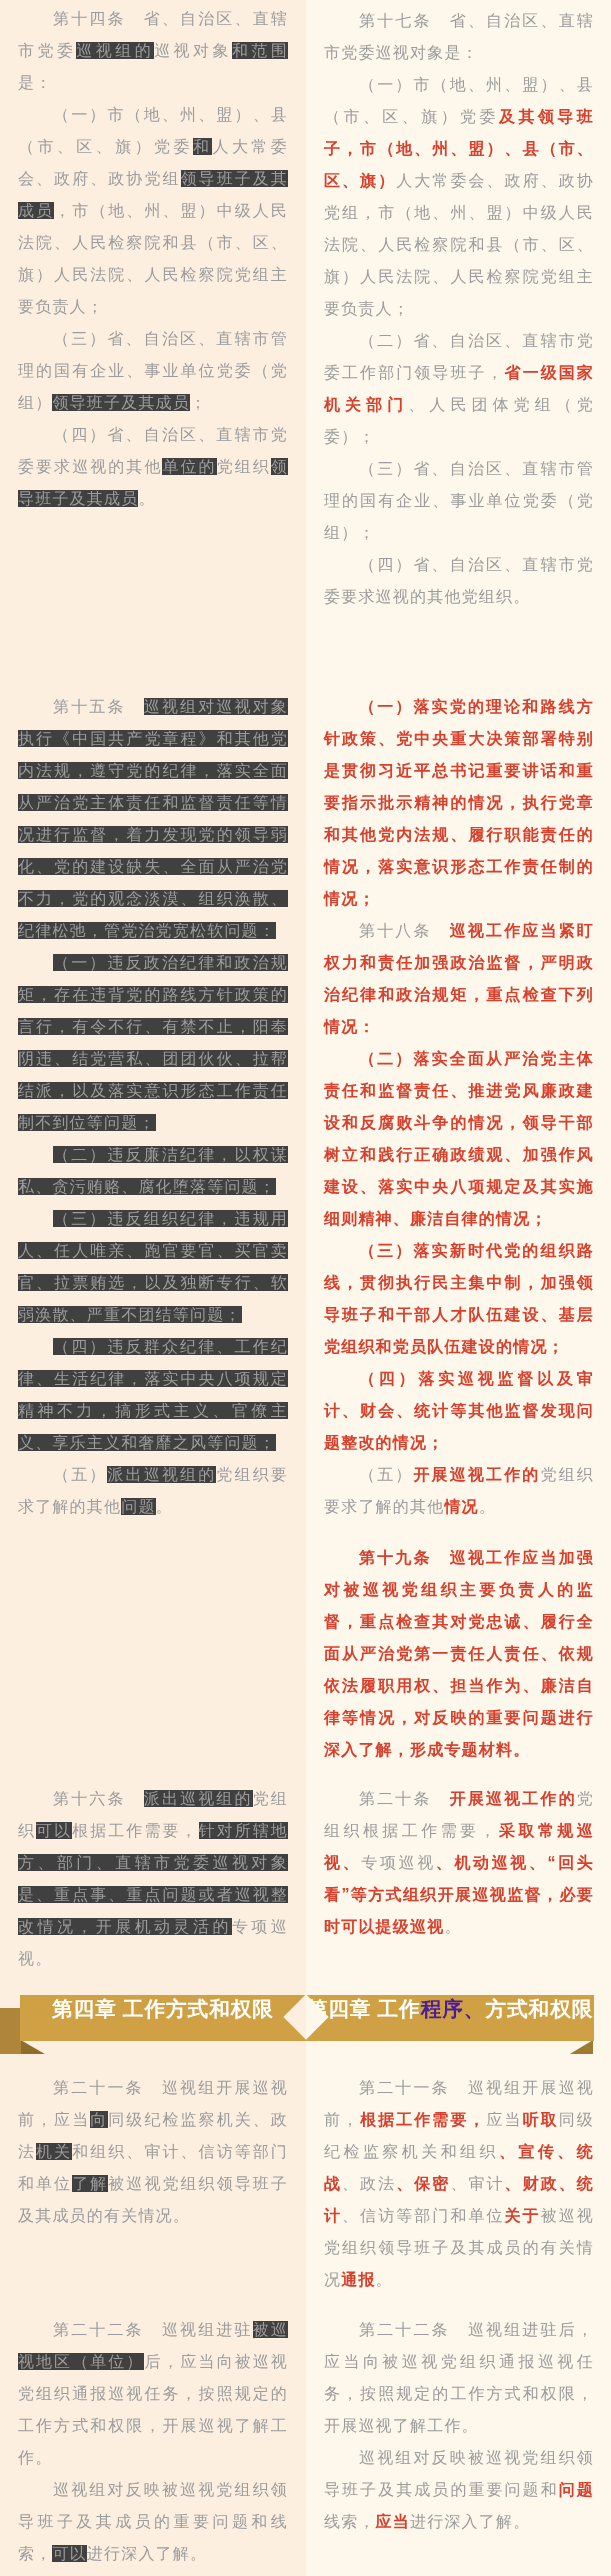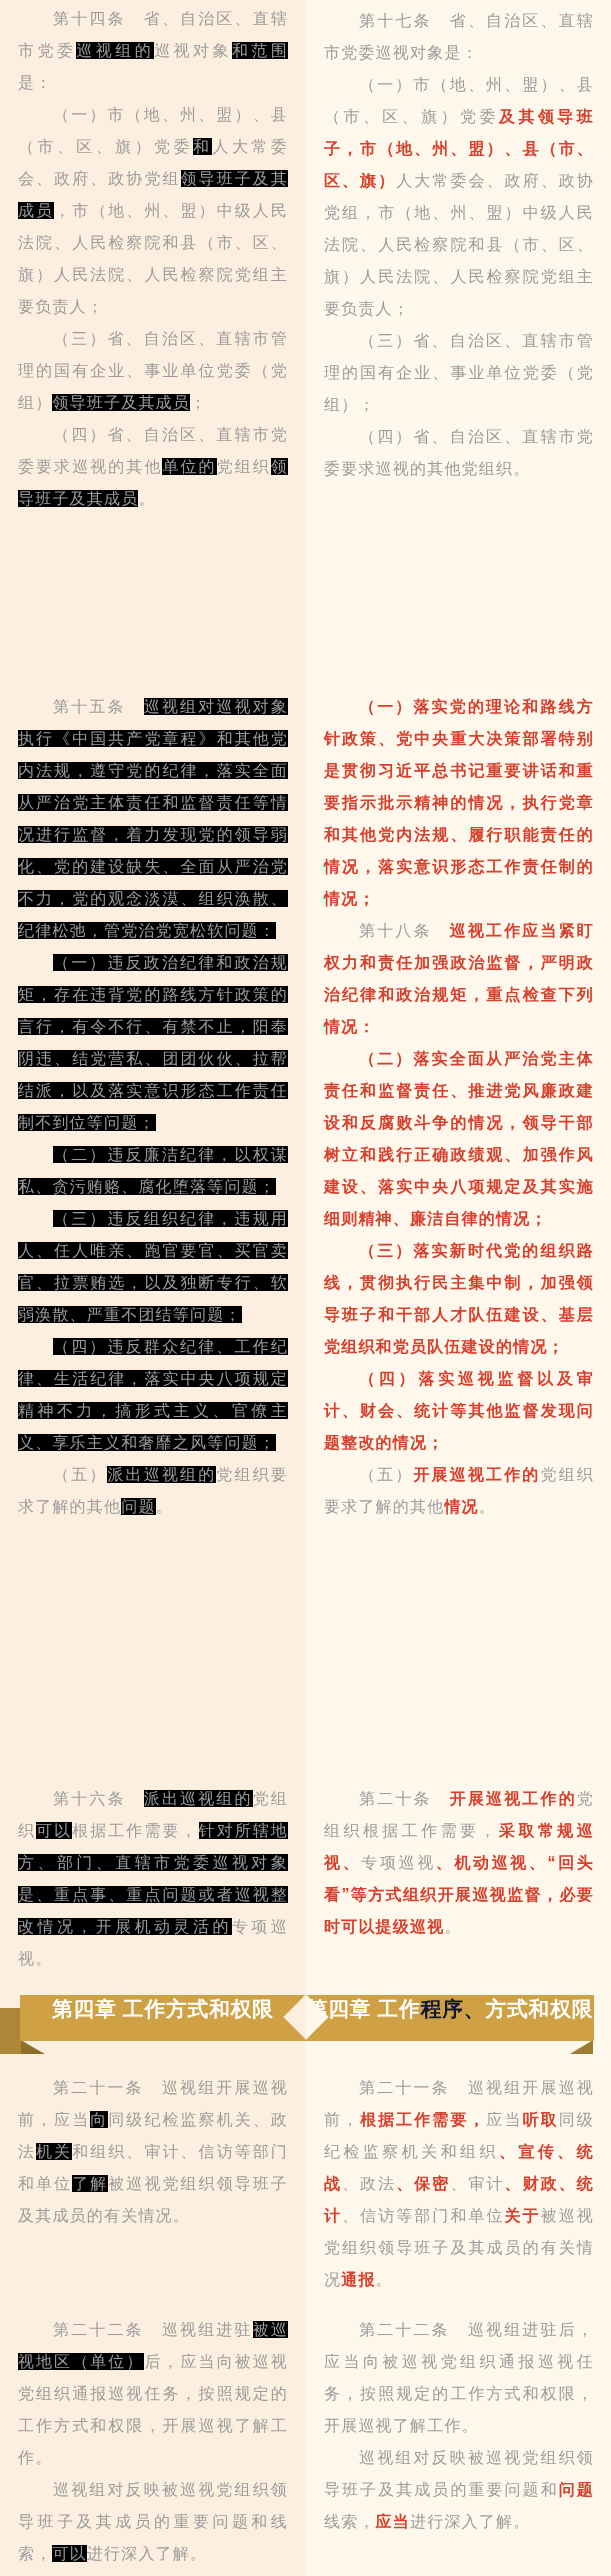--- a/index.html
+++ b/index.html
@@ -19,42 +19,42 @@
     margin: 0;
     text-indent: 35px;
     font-size: 16px;
     line-height: 32px;
     letter-spacing: 1.2px;
     color: #9c9c9c;
     text-align: justify;
     text-justify: inter-character;
     word-break: break-all;
   }
-  .para span.hl  { background: #000000; }
+  .para span.hl  { background: #404040; }
   .para span.red { color: #d7402c; font-weight: bold; }
 
   .banner {
     position: absolute;
     top: 1995px;
     height: 46px;
     background: #cfa144;
     display: flex;
     align-items: flex-start;
     justify-content: center;
     font-family: "Liberation Serif", "DejaVu Serif", serif;
     font-weight: bold;
     font-size: 20.7px;
     color: #ffffff;
     letter-spacing: 0.9px;
     z-index: 3;
     white-space: nowrap;
   }
   .banner-left  { left: 20px;  width: 286px; }
   .banner-right { left: 306px; width: 288px; }
-  .banner span.red-banner { color: #0f172a; }
+  .banner span.red-banner { color: #4c1d95; }
 
   .underlay-left {
     position: absolute;
     left: 0; top: 2008px; width: 20.7px; height: 46px;
     background: #ae853b; z-index: 2;
   }
   .fold-left {
     position: absolute;
     left: 20.7px; top: 2040px; width: 25px; height: 14.4px;
     background: #8e6e2a;
@@ -103,30 +103,34 @@
       </div>
       <div class="section" style="top: 2314px;">
         <p class="para"><span>第二十二条　巡视组进驻</span><span class="hl">被巡视地区（单位）</span><span>后，应当向被巡视党组织通报巡视任务，按照规定的工作方式和权限，开展巡视了解工作。</span></p>
         <p class="para"><span>巡视组对反映被巡视党组织领导班子及其成员的重要问题和线索，</span><span class="hl">可以</span><span>进行深入了解。</span></p>
       </div>
     </div>
   <div class="col col-right" id="col-right">
       <div class="section" style="top: 5px;">
         <p class="para"><span>第十七条　省、自治区、直辖市党委巡视对象是：</span></p>
         <p class="para"><span>（一）市（地、州、盟）、县（市、区、旗）党委</span><span class="red">及其领导班子，市（地、州、盟）、县（市、区、旗）</span><span>人大常委会、政府、政协党组，市（地、州、盟）中级人民法院、人民检察院和县（市、区、旗）人民法院、人民检察院党组主要负责人；</span></p>
+        <p class="para"><span>（二）省、自治区、直辖市党委工作部门领导班子，</span><span class="red">省一级国家机关部门</span><span>、人民团体党组（党委）；</span></p>
         <p class="para"><span>（三）省、自治区、直辖市管理的国有企业、事业单位党委（党组）；</span></p>
         <p class="para"><span>（四）省、自治区、直辖市党委要求巡视的其他党组织。</span></p>
       </div>
       <div class="section" style="top: 691px;">
         <p class="para"><span class="red">（一）落实党的理论和路线方针政策、党中央重大决策部署特别是贯彻习近平总书记重要讲话和重要指示批示精神的情况，执行党章和其他党内法规、履行职能责任的情况，落实意识形态工作责任制的情况；</span></p>
         <p class="para"><span>第十八条　</span><span class="red">巡视工作应当紧盯权力和责任加强政治监督，严明政治纪律和政治规矩，重点检查下列情况：</span></p>
         <p class="para"><span class="red">（二）落实全面从严治党主体责任和监督责任、推进党风廉政建设和反腐败斗争的情况，领导干部树立和践行正确政绩观、加强作风建设、落实中央八项规定及其实施细则精神、廉洁自律的情况；</span></p>
         <p class="para"><span class="red">（三）落实新时代党的组织路线，贯彻执行民主集中制，加强领导班子和干部人才队伍建设、基层党组织和党员队伍建设的情况；</span></p>
         <p class="para"><span class="red">（四）落实巡视监督以及审计、财会、统计等其他监督发现问题整改的情况；</span></p>
         <p class="para"><span>（五）</span><span class="red">开展巡视工作的</span><span>党组织要求了解的其他</span><span class="red">情况</span><span>。</span></p>
+      </div>
+      <div class="section" style="top: 1542px;">
+        <p class="para"><span class="red">第十九条　巡视工作应当加强对被巡视党组织主要负责人的监督，重点检查其对党忠诚、履行全面从严治党第一责任人责任、依规依法履职用权、担当作为、廉洁自律等情况，对反映的重要问题进行深入了解，形成专题材料。</span></p>
       </div>
       <div class="section" style="top: 1783px;">
         <p class="para"><span>第二十条　</span><span class="red">开展巡视工作的</span><span>党组织根据工作需要，</span><span class="red">采取常规巡视、</span><span>专项巡视</span><span class="red">、机动巡视、“回头看”等方式组织开展巡视监督，必要时可以提级巡视</span><span>。</span></p>
       </div>
       <div class="section" style="top: 2072px;">
         <p class="para"><span>第二十一条　巡视组开展巡视前，</span><span class="red">根据工作需要，</span><span>应当</span><span class="red">听取</span><span>同级纪检监察机关和组织</span><span class="red">、宣传、统战</span><span>、政法</span><span class="red">、保密</span><span>、审计</span><span class="red">、财政、统计</span><span>、信访等部门和单位</span><span class="red">关于</span><span>被巡视党组织领导班子及其成员的有关情况</span><span class="red">通报</span><span>。</span></p>
       </div>
       <div class="section" style="top: 2314px;">
         <p class="para"><span>第二十二条　巡视组进驻后，应当向被巡视党组织通报巡视任务，按照规定的工作方式和权限，开展巡视了解工作。</span></p>
         <p class="para"><span>巡视组对反映被巡视党组织领导班子及其成员的重要问题和</span><span class="red">问题</span><span>线索，</span><span class="red">应当</span><span>进行深入了解。</span></p>

